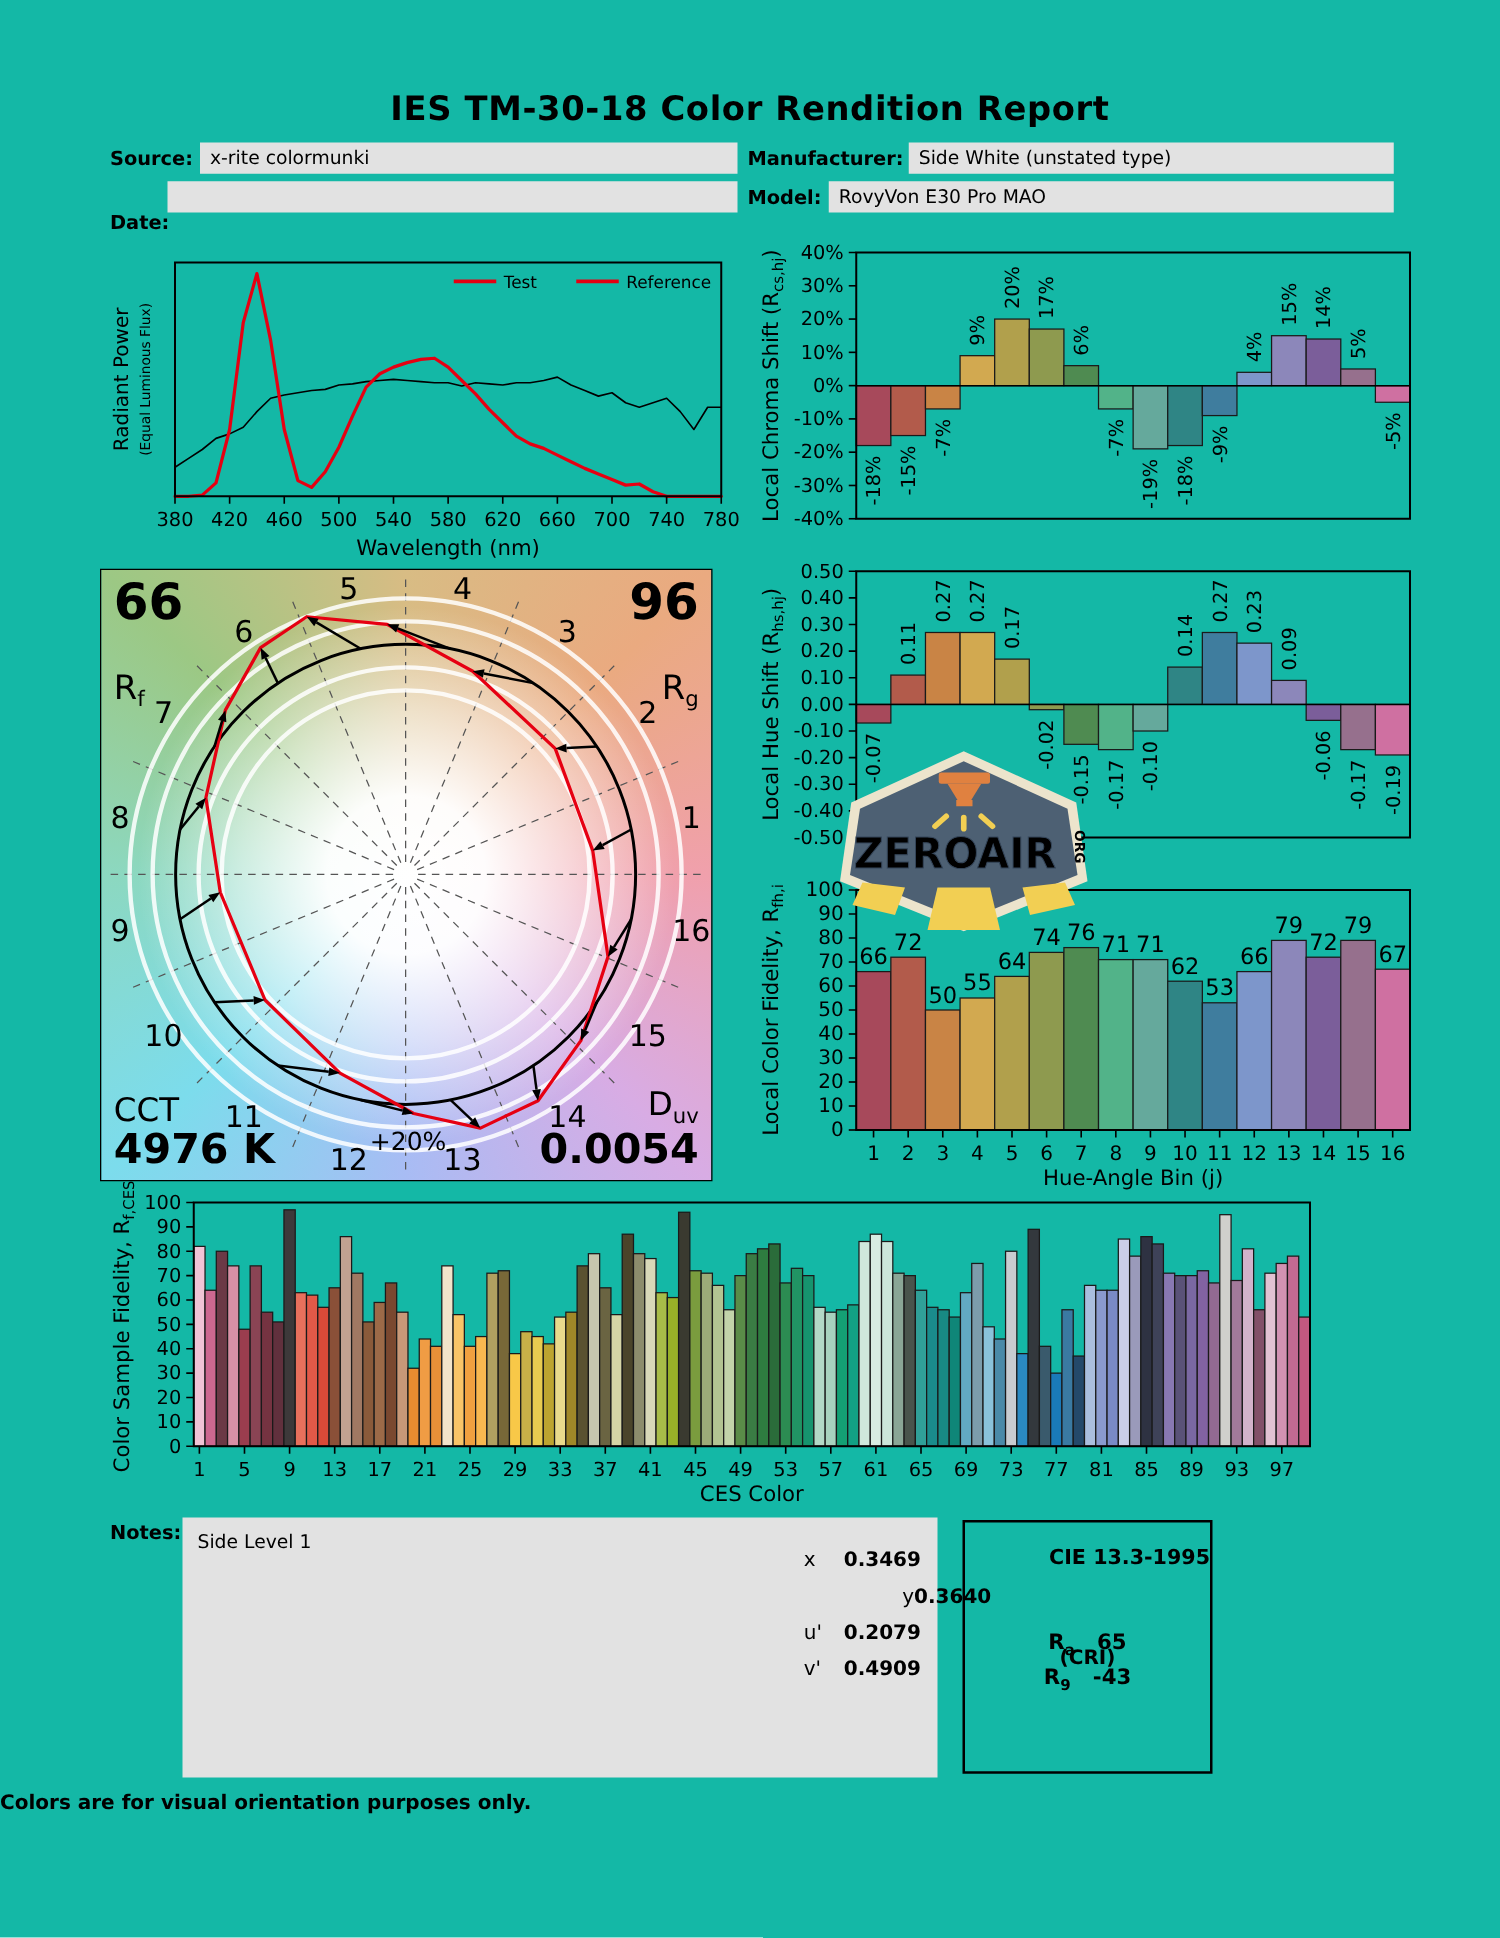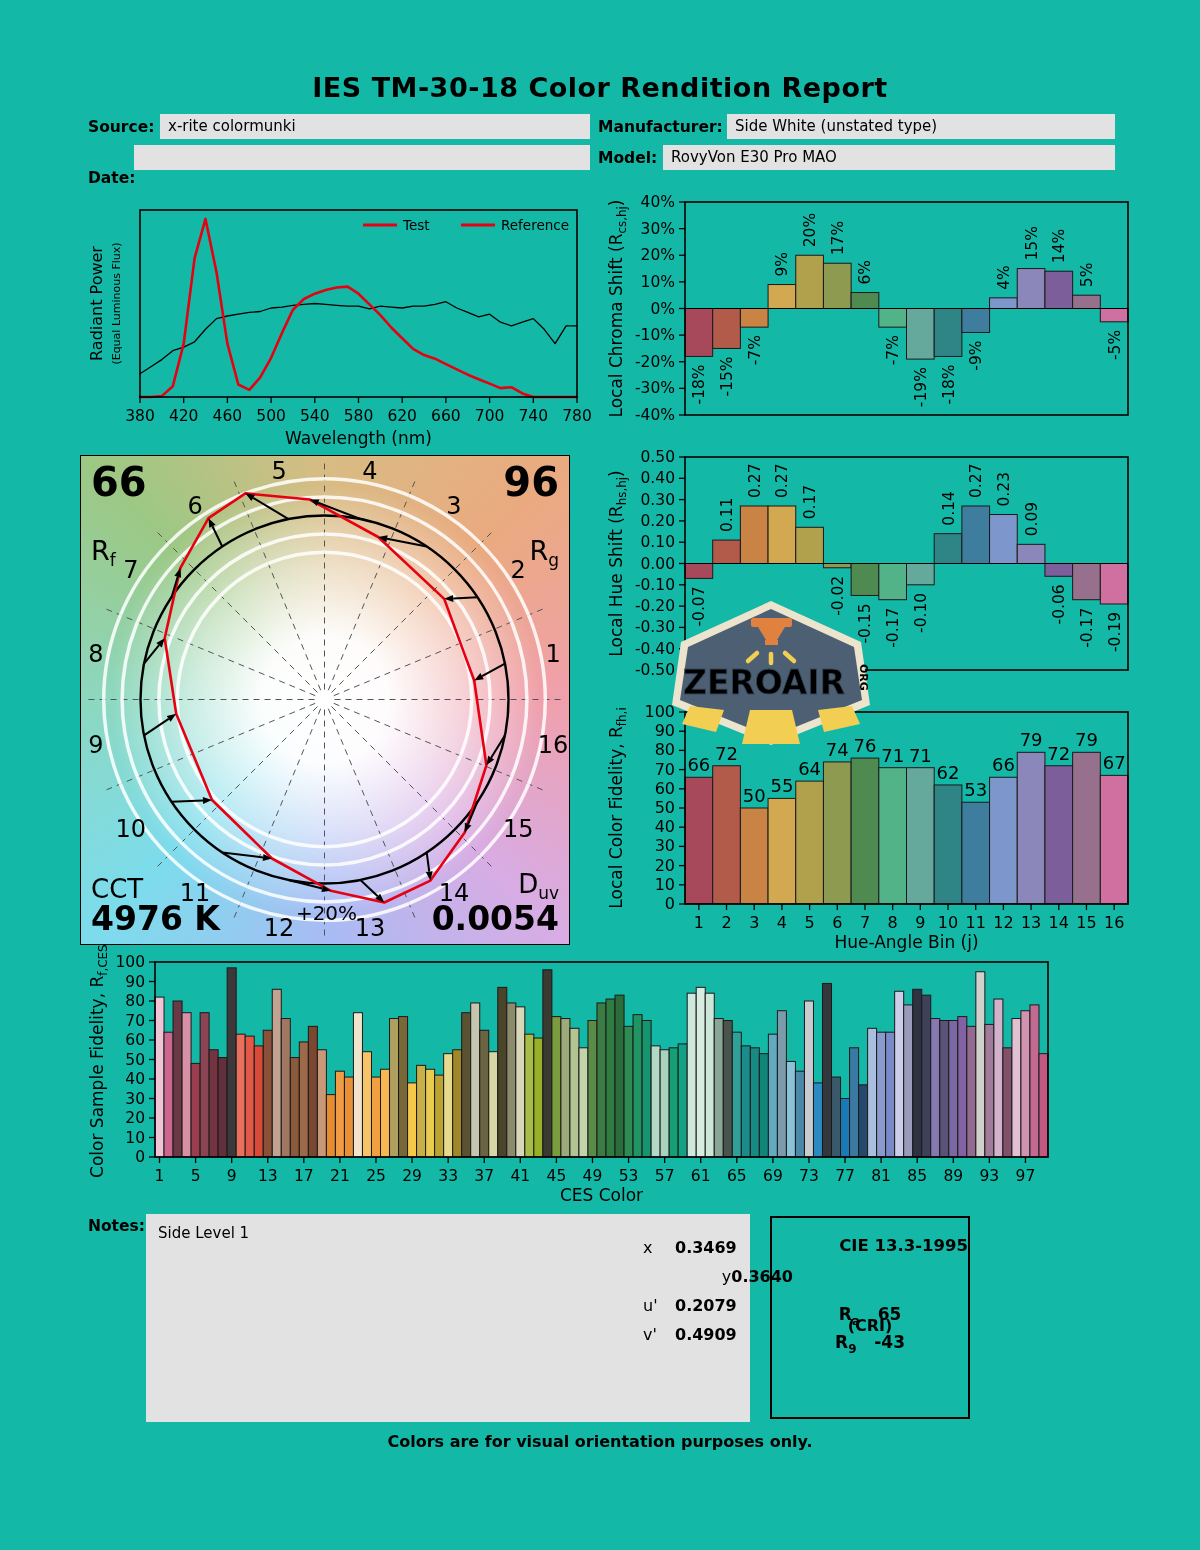--- a/index.html
+++ b/index.html
@@ -20,21 +20,21 @@
   .cct-val{font-size:33px;font-weight:bold;}
   .notesbox{left:146px;top:1214px;width:604px;height:208px;background:#e2e2e2;font-size:15px;padding:10px 12px;box-sizing:border-box;}
   .chromarow{position:absolute;font-size:16px;width:150px;}
   .chromarow .cl{display:inline-block;width:32px;}
   .chromarow .cv{font-weight:bold;}
   .cribox{left:770px;top:1216px;width:200px;height:203px;border:2px solid #000;box-sizing:border-box;font-weight:bold;}
   .cri-title{position:absolute;top:18px;width:100%;text-align:right;font-size:16.5px;}
   .cri-sub{position:absolute;top:62px;width:100%;text-align:center;font-size:16px;margin-top:36px;}
   .cri-row{position:absolute;width:100%;text-align:center;font-size:17px;}
   .cri-row .sb{font-size:12px;vertical-align:-5px;}
-  .footer{left:0;top:1432px;width:1200px;text-align:center;font-weight:bold;font-size:16px;}
+  .footer{left:0;top:1432px;width:1200px;font-weight:bold;font-size:16px;}
   .badge{left:664px;top:598px;width:215px;height:150px;z-index:6;}
 </style>
 </head>
 <body>
 
 <div class="page">
 
   <div class="abs title">IES TM-30-18 Color Rendition Report</div>
 
   <div class="abs flabel" style="left:88px;top:118px;">Source:</div>

